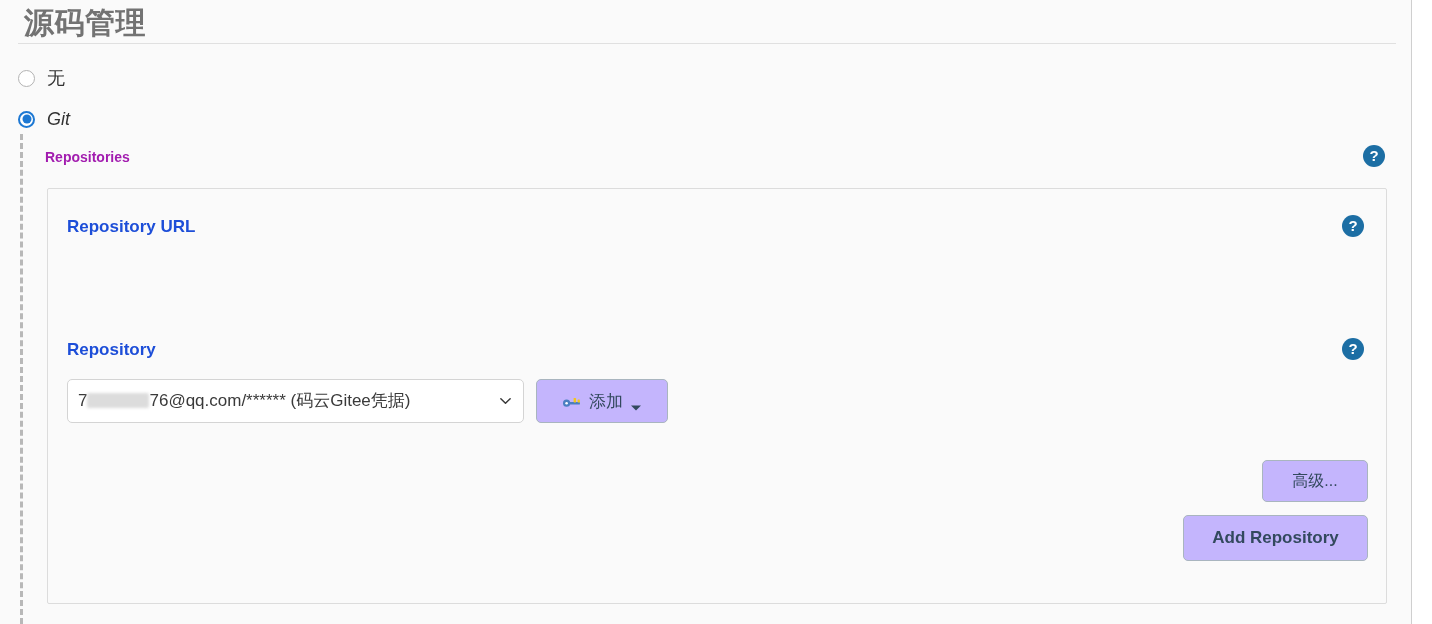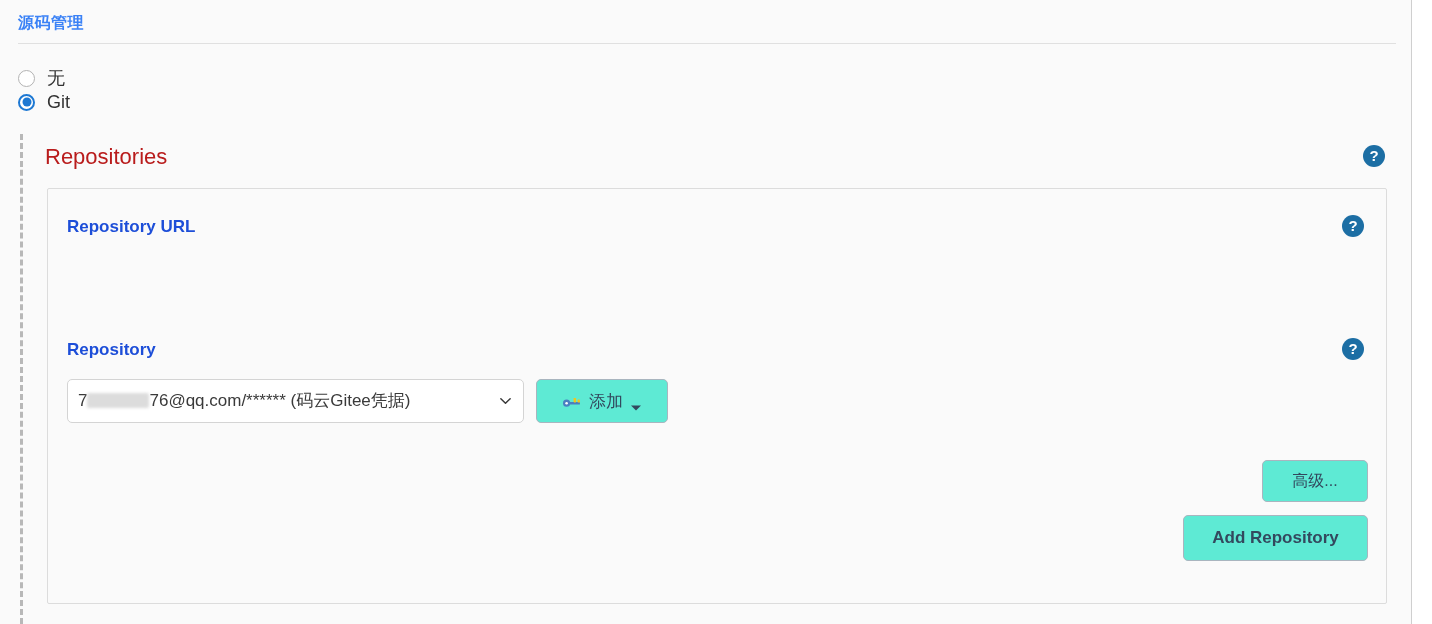--- a/index.html
+++ b/index.html
@@ -32,25 +32,25 @@
     position: absolute;
     top: 0; left: 0;
     width: 1411px;
     height: 624px;
     padding: 0;
   }
 
   
   .section-title {
     position: absolute;
-    left: 18px;
+    left: 24px;
     top: 8px;
-    font-size: 16px;
-    font-weight: bold;
-    color: #3b82f6;
+    font-size: 30px;
+    font-weight: bold;
+    color: #737373;
     letter-spacing: 0.5px;
     line-height: 30px;
     white-space: nowrap;
   }
   .title-rule {
     position: absolute;
     left: 18px;
     top: 43px;
     width: 1378px;
     height: 1px;
@@ -61,21 +61,21 @@
   .radio-row {
     position: absolute;
     left: 18px;
     display: flex;
     align-items: center;
     gap: 12px;
     height: 22px;
     cursor: pointer;
   }
   .radio-row.r-none { top: 67px; }
-  .radio-row.r-git  { top: 91px; }
+  .radio-row.r-git  { top: 108px; font-style: italic; }
 
   .radio {
     width: 17px;
     height: 17px;
     border-radius: 50%;
     background: #ffffff;
     border: 1.6px solid #b3b3b3;
     flex: 0 0 auto;
     position: relative;
   }
@@ -107,23 +107,23 @@
     width: 0;
     height: 490px;
     border-left: 3px dashed #b8b8b8;
   }
 
   
   .repos-heading {
     position: absolute;
     left: 45px;
     top: 146px;
-    font-size: 22px;
-    font-weight: normal;
-    color: #b91c1c;
+    font-size: 14px;
+    font-weight: bold;
+    color: #a21caf;
     line-height: 22px;
     white-space: nowrap;
   }
 
   .help-icon {
     position: absolute;
     width: 22px;
     height: 22px;
     border-radius: 50%;
     background: #1c6ea4;
@@ -223,21 +223,21 @@
     transform: translateY(-50%);
     width: 13px;
     height: 13px;
     pointer-events: none;
   }
   .select-caret svg { display: block; }
 
   
   .btn {
     position: absolute;
-    background: #5eead4;
+    background: #c4b5fd;
     border: 1.5px solid #a9b5bf;
     border-radius: 5px;
     display: flex;
     align-items: center;
     justify-content: center;
     cursor: pointer;
     color: #33495e;
     font-family: "Liberation Sans", "DejaVu Sans", sans-serif;
   }
 

